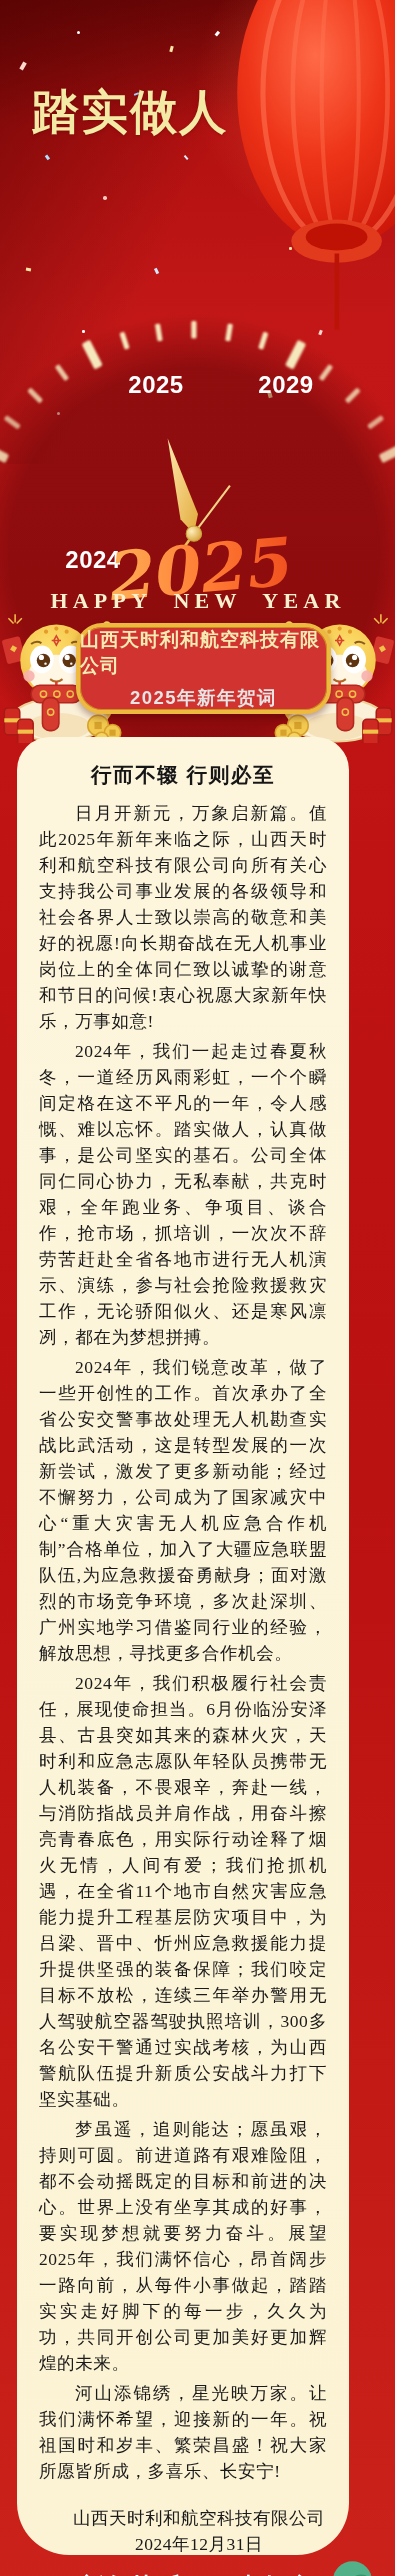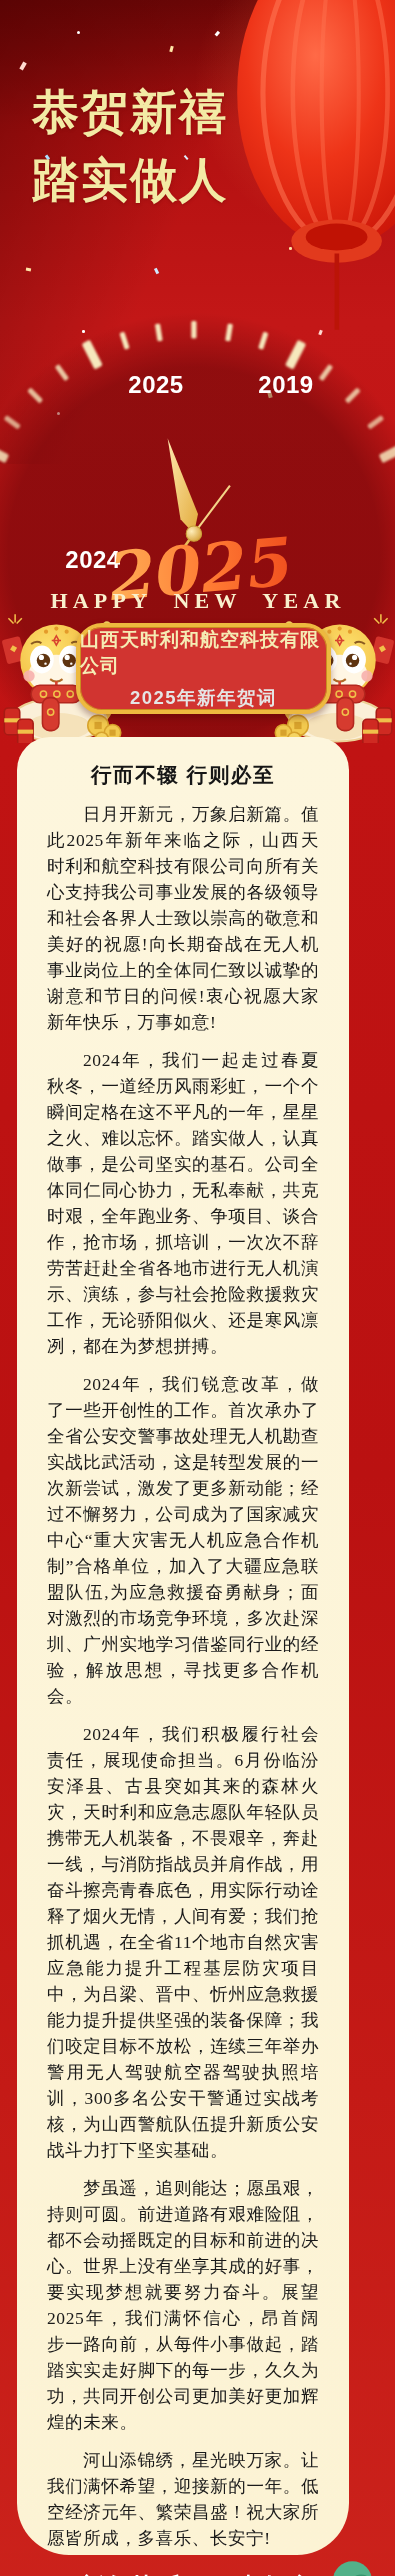--- a/index.html
+++ b/index.html
@@ -29,21 +29,21 @@
   .plate .l1{font-size:19px;font-weight:700;color:#f5ecb4;letter-spacing:1px;}
   .plate .l2{font-size:18.5px;font-weight:700;color:#e5e5e5;letter-spacing:1.5px;}
   .mascot{position:absolute;top:609px;width:129px;height:134px;}
   .mascot.right{right:-3.1px;transform:scaleX(-1);}
   .mascot.left{left:-3.1px;}
   .card{position:absolute;left:17px;top:737px;width:332px;height:1818px;box-sizing:border-box;
     background:linear-gradient(180deg,#fdf6dd 0%,#fcf3d4 100%);
     border-radius:33px 33px 52px 52px;padding:23px 18px 0 18px;overflow:hidden;}
   .card h1{margin:0 0 11.3px 0;text-align:center;font-size:20.6px;line-height:29px;font-weight:800;
     color:#161616;letter-spacing:1.5px;font-family:"Liberation Sans","DejaVu Sans",sans-serif;}
-  .card p{margin:12px;font-family:"Liberation Serif","DejaVu Serif",serif;font-weight:500;
+  .card p{margin:4px;font-family:"Liberation Serif","DejaVu Serif",serif;font-weight:500;
     font-size:17.5px;line-height:26px;letter-spacing:0.6px;color:#1a1a1a;
     text-align:justify;text-indent:36px;}
   .sig{margin-top:20.6px;text-align:center;padding-left:32px;
     font-family:"Liberation Serif","DejaVu Serif",serif;color:#1a1a1a;}
   .sig .s1{font-size:17.5px;line-height:26px;letter-spacing:0.5px;}
   .sig .s2{font-size:17.5px;line-height:26px;letter-spacing:0.5px;}
   .slogan{position:absolute;left:0;width:396px;text-align:center;color:#ffffff;font-weight:800;
     font-size:23px;letter-spacing:3.1px;text-shadow:0 1px 2.1px rgba(120,0,0,.3);}
   .slogan.one{top:2571px;}
   .clouds{position:absolute;left:0;top:2551px;}
@@ -87,21 +87,20 @@
     <ellipse cx="212" cy="240" rx="200" ry="300" fill="url(#lanG)"></ellipse>
     <ellipse cx="212" cy="240" rx="150" ry="295" fill="none" stroke="rgba(255,120,85,.55)" stroke-width="10"></ellipse>
     <ellipse cx="212" cy="240" rx="92" ry="292" fill="none" stroke="rgba(255,120,85,.45)" stroke-width="9"></ellipse>
     <ellipse cx="212" cy="240" rx="36" ry="290" fill="none" stroke="rgba(255,120,85,.4)" stroke-width="8"></ellipse>
     <ellipse cx="205" cy="528" rx="88" ry="42" fill="#e23a1d"></ellipse>
     <ellipse cx="205" cy="520" rx="60" ry="26" fill="#c01204"></ellipse>
     <rect x="201" y="552" width="9" height="148" fill="#bb1407"></rect>
   </svg>
 
   <div class="greet">
-    <div>恭贺新禧</div>
     <div>踏实做人</div>
   </div>
 
   <div class="clock-glow"></div>
   <svg class="cf" style="left:0;top:289px;" width="396" height="309" viewBox="0 0 768 600">
     <defs>
       <linearGradient id="handG" x1="0" y1="0" x2="1" y2="1">
         <stop offset="0%" stop-color="#ffe9ae"></stop>
           <stop offset="100%" stop-color="#e2ab3c"></stop>
       </linearGradient>
@@ -134,21 +133,21 @@
       <rect x="371" y="62" width="10" height="34" rx="3" transform="rotate(72 376 515)" opacity=".6"></rect>
       <rect x="371" y="62" width="10" height="34" rx="3" transform="rotate(81 376 515)" opacity=".55"></rect>
     </g>
     <line x1="376" y1="475" x2="446" y2="382" stroke="#f3d488" stroke-width="4"></line>
     <polygon points="325,290 384,437 376,475 350,447" fill="url(#handG)"></polygon>
     <line x1="376" y1="475" x2="358" y2="500" stroke="#e8bd58" stroke-width="5"></line>
     <circle cx="376" cy="475" r="15" fill="url(#ballG)" stroke="#caa23a" stroke-width="2"></circle>
   </svg>
   <div class="yr" style="left:93px;top:560px;">2024</div>
   <div class="yr" style="left:156px;top:385px;">2025</div>
-  <div class="yr" style="left:286px;top:385px;">2019</div>
+  <div class="yr" style="left:286px;top:385px;">2029</div>
 
   <svg class="art2025" width="396" height="88" viewBox="0 0 768 170">
     <defs>
       <linearGradient id="oraG" x1="0" y1="0" x2="1" y2="0">
         <stop offset="0%" stop-color="#ffb057"></stop>
           <stop offset="55%" stop-color="#ff7a33"></stop>
           <stop offset="100%" stop-color="#f04f1e"></stop>
       </linearGradient>
     </defs>
     <text x="392" y="128" text-anchor="middle" font-family="DejaVu Serif, serif" font-style="italic" font-weight="bold" font-size="128" fill="url(#oraG)" transform="rotate(-5 392 100)">2025</text>
@@ -224,25 +223,25 @@
   </svg>
 
   <div class="plate">
     <div class="l1">山西天时利和航空科技有限公司</div>
     <div class="l2">2025年新年贺词</div>
   </div>
 
   <div class="card">
     <h1>行而不辍 行则必至</h1>
     <p>日月开新元，万象启新篇。值此2025年新年来临之际，山西天时利和航空科技有限公司向所有关心支持我公司事业发展的各级领导和社会各界人士致以崇高的敬意和美好的祝愿!向长期奋战在无人机事业岗位上的全体同仁致以诚挚的谢意和节日的问候!衷心祝愿大家新年快乐，万事如意!</p>
-    <p>2024年，我们一起走过春夏秋冬，一道经历风雨彩虹，一个个瞬间定格在这不平凡的一年，星星之火、难以忘怀。踏实做人，认真做事，是公司坚实的基石。公司全体同仁同心协力，无私奉献，共克时艰，全年跑业务、争项目、谈合作，抢市场，抓培训，一次次不辞劳苦赶赴全省各地市进行无人机演示、演练，参与社会抢险救援救灾工作，无论骄阳似火、还是寒风凛冽，都在为梦想拼搏。</p>
+    <p>2024年，我们一起走过春夏秋冬，一道经历风雨彩虹，一个个瞬间定格在这不平凡的一年，令人感慨、难以忘怀。踏实做人，认真做事，是公司坚实的基石。公司全体同仁同心协力，无私奉献，共克时艰，全年跑业务、争项目、谈合作，抢市场，抓培训，一次次不辞劳苦赶赴全省各地市进行无人机演示、演练，参与社会抢险救援救灾工作，无论骄阳似火、还是寒风凛冽，都在为梦想拼搏。</p>
     <p>2024年，我们锐意改革，做了一些开创性的工作。首次承办了全省公安交警事故处理无人机勘查实战比武活动，这是转型发展的一次新尝试，激发了更多新动能；经过不懈努力，公司成为了国家减灾中心“重大灾害无人机应急合作机制”合格单位，加入了大疆应急联盟队伍,为应急救援奋勇献身；面对激烈的市场竞争环境，多次赴深圳、广州实地学习借鉴同行业的经验，解放思想，寻找更多合作机会。</p>
     <p>2024年，我们积极履行社会责任，展现使命担当。6月份临汾安泽县、古县突如其来的森林火灾，天时利和应急志愿队年轻队员携带无人机装备，不畏艰辛，奔赴一线，与消防指战员并肩作战，用奋斗擦亮青春底色，用实际行动诠释了烟火无情，人间有爱；我们抢抓机遇，在全省11个地市自然灾害应急能力提升工程基层防灾项目中，为吕梁、晋中、忻州应急救援能力提升提供坚强的装备保障；我们咬定目标不放松，连续三年举办警用无人驾驶航空器驾驶执照培训，300多名公安干警通过实战考核，为山西警航队伍提升新质公安战斗力打下坚实基础。</p>
     <p>梦虽遥，追则能达；愿虽艰，持则可圆。前进道路有艰难险阻，都不会动摇既定的目标和前进的决心。世界上没有坐享其成的好事，要实现梦想就要努力奋斗。展望2025年，我们满怀信心，昂首阔步一路向前，从每件小事做起，踏踏实实走好脚下的每一步，久久为功，共同开创公司更加美好更加辉煌的未来。</p>
-    <p>河山添锦绣，星光映万家。让我们满怀希望，迎接新的一年。低空经济元年、繁荣昌盛！祝大家所愿皆所成，多喜乐、长安宁!</p>
+    <p>河山添锦绣，星光映万家。让我们满怀希望，迎接新的一年。祝祖国时和岁丰、繁荣昌盛！祝大家所愿皆所成，多喜乐、长安宁!</p>
     <div class="sig">
       <div class="s1">山西天时利和航空科技有限公司</div>
       <div class="s2">2024年12月31日</div>
     </div>
   </div>
 
   <svg class="clouds" width="396" height="129" viewBox="0 0 768 250">
     <path d="M0,195 Q80,152 160,188 Q245,156 330,184 Q430,158 520,188 Q600,160 680,180 Q730,168 768,186 L768,250 L0,250 Z" fill="#eeaaa1"></path>
     <circle cx="90" cy="252" r="70" fill="#f8e7c6"></circle>
     <circle cx="230" cy="258" r="85" fill="#f3d39b"></circle>

